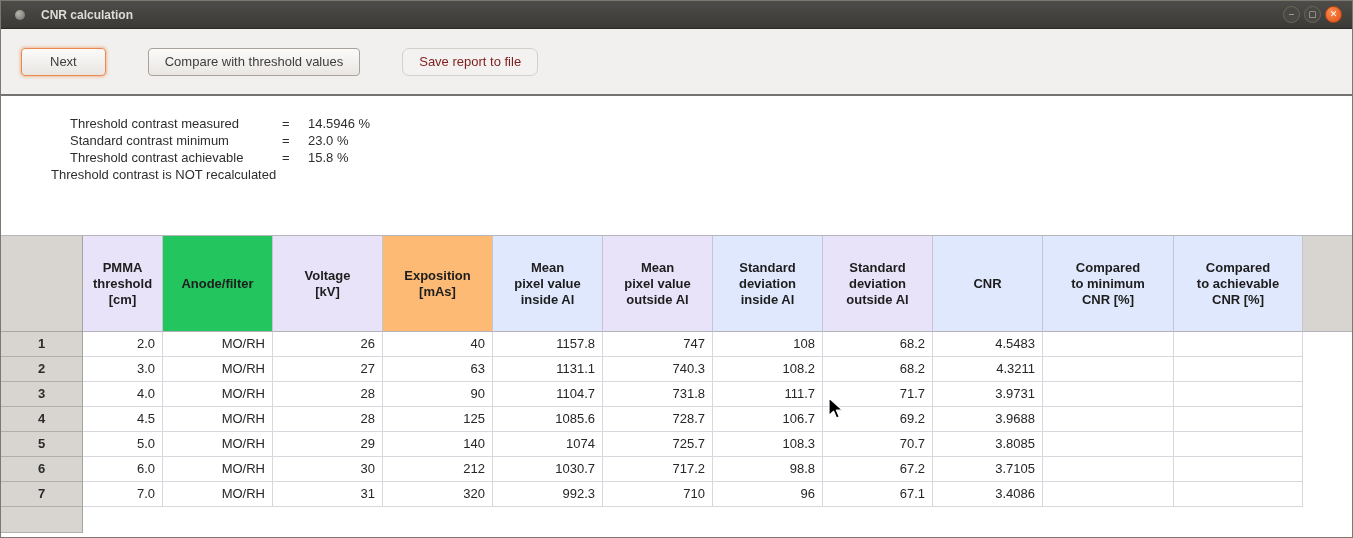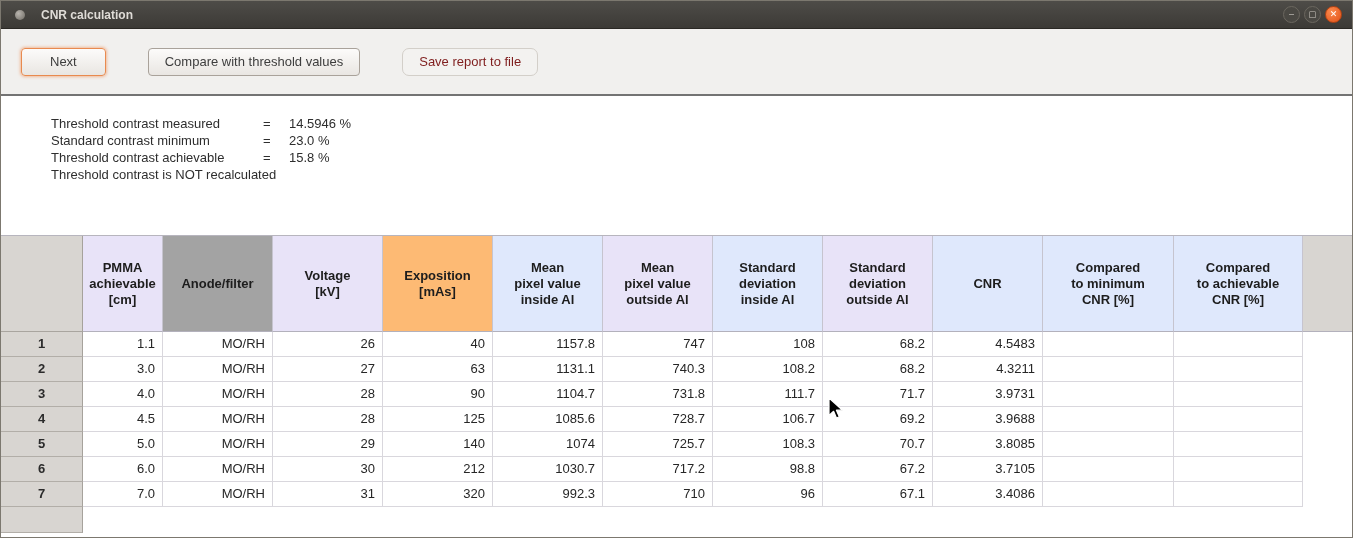--- a/index.html
+++ b/index.html
@@ -33,21 +33,21 @@
           font-family:"Liberation Sans", sans-serif; font-size:13px;
           padding:0 16px; margin-right:42px; cursor:pointer; }
   .tbtn.focus { padding:0 28px; border-color:#e88a4f;
                 box-shadow:0 0 3px 1px rgba(240,138,80,0.55); }
   .tbtn:disabled { background:#f3f2f0; border-color:#d3cfc9; color:#7f1d1d;border-radius:7px; }
 
   
   #content { background:#ffffff; height:443px; }
   #summary { padding:19px 0 0 50px; font-size:13px; color:#2e2e2e; }
   .sum-line { height:17px; line-height:17px; display:flex; }
-  .sum-label { display:inline-block; width:212px; }
+  .sum-label { display:inline-block; width:212px;margin-left:19px; }
   .sum-eq { display:inline-block; width:26px; }
   .sum-val { display:inline-block; }
   .sum-note { height:17px; line-height:17px; }
 
   
   #grid { margin-top:52px; }
   .hrow { display:flex; height:97px; border-top:1px solid #b7b5be; }
   .corner { width:82px; background:#d8d5d1; border-right:1px solid #a6a29c;
             border-bottom:1px solid #a9a59f; flex:none; }
   .hcell { flex:none; border-right:1px solid #c6c4cf; border-bottom:1px solid #b3b1bc;
@@ -121,23 +121,23 @@
             <span class="sum-val">15.8 %</span>
           </div>
         </div>
       <div class="sum-note">Threshold contrast is NOT recalculated</div>
     </div>
 
     <div id="grid">
       <div class="hrow">
         <div class="corner"></div>
         <div class="hcell" style="background: rgb(232, 227, 248);">PMMA
-achievable
+threshold
 [cm]</div>
-          <div class="hcell" style="background: #a3a3a3;">Anode/filter</div>
+          <div class="hcell" style="background: #22c55e;">Anode/filter</div>
           <div class="hcell" style="background: rgb(232, 227, 248);">Voltage
 [kV]</div>
           <div class="hcell" style="background: #fdba74;">Exposition
 [mAs]</div>
           <div class="hcell" style="background: rgb(223, 232, 252);">Mean
 pixel value
 inside Al</div>
           <div class="hcell" style="background: rgb(232, 227, 248);">Mean
 pixel value
 outside Al</div>
@@ -152,21 +152,21 @@
 to minimum
 CNR [%]</div>
           <div class="hcell" style="background: rgb(223, 232, 252);">Compared
 to achievable
 CNR [%]</div>
           <div class="hfiller"></div>
       </div>
       <div>
           <div class="grow">
             <div class="rlabel">1</div>
-            <div class="gcell">1.1</div>
+            <div class="gcell">2.0</div>
             <div class="gcell">MO/RH</div>
             <div class="gcell">26</div>
             <div class="gcell">40</div>
             <div class="gcell">1157.8</div>
             <div class="gcell">747</div>
             <div class="gcell">108</div>
             <div class="gcell">68.2</div>
             <div class="gcell">4.5483</div>
             <div class="gcell"></div>
             <div class="gcell"></div>

